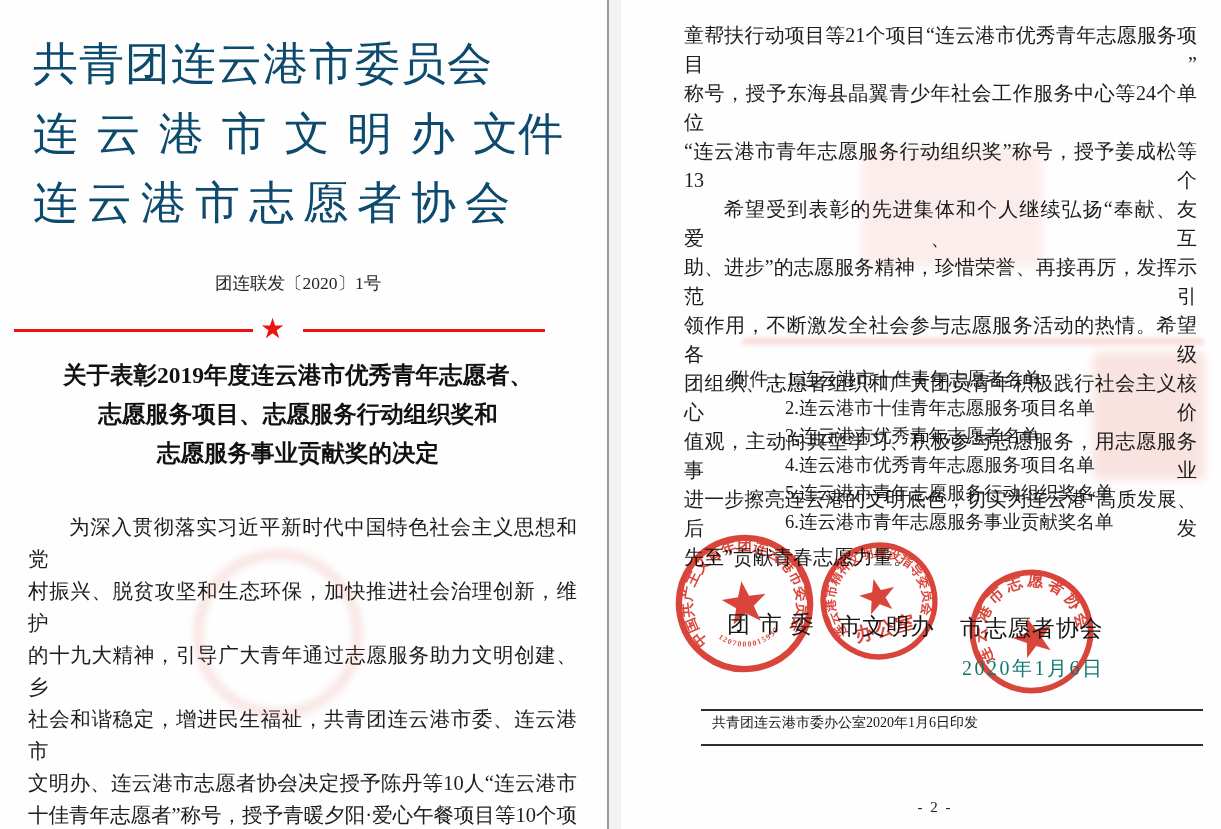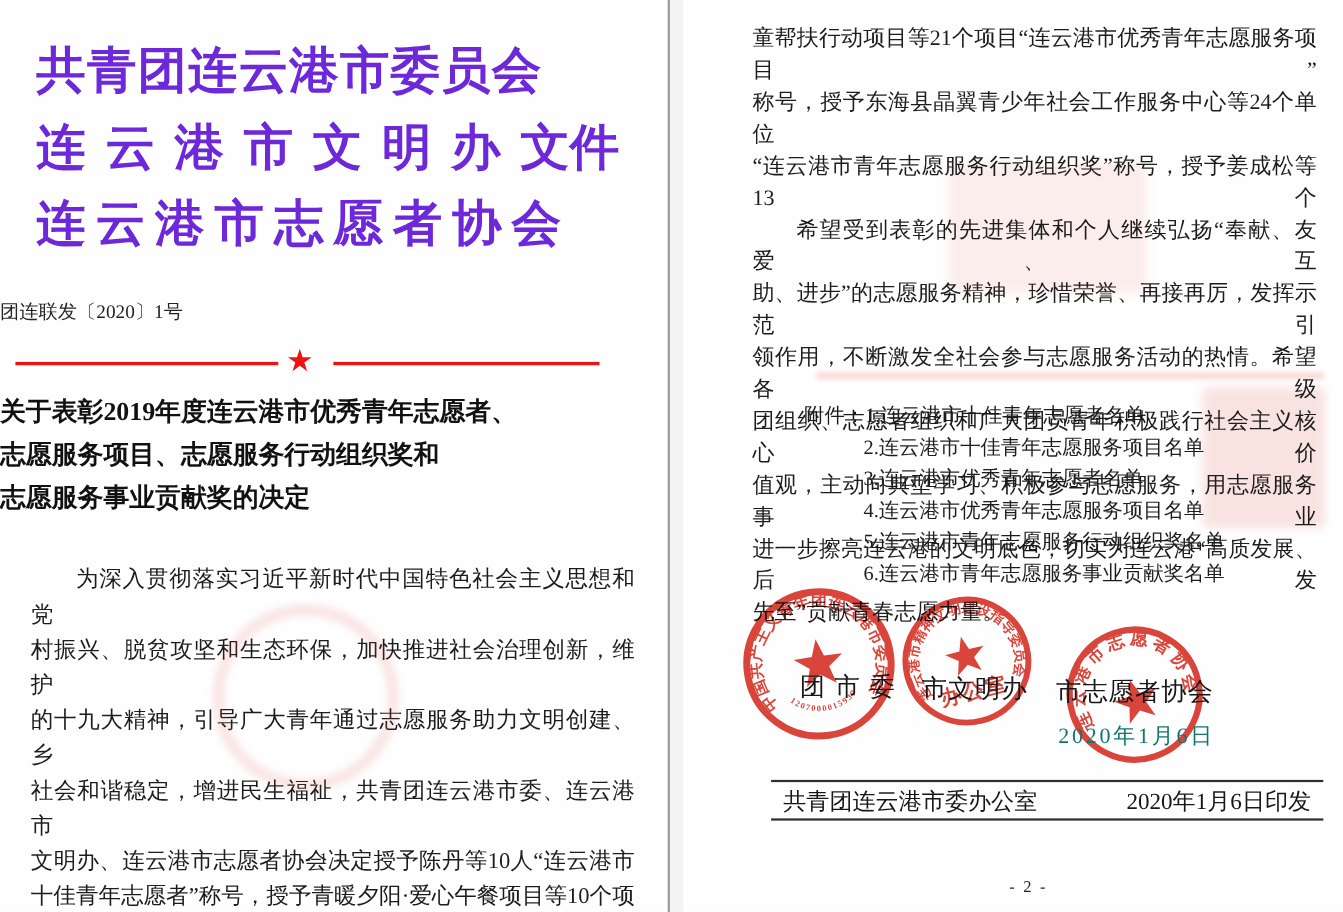--- a/index.html
+++ b/index.html
@@ -2,30 +2,30 @@
 <html><head>
 <meta charset="utf-8">
 <style>
   html,body{margin:0;padding:0;background:#e9e9e9}
   .scan{position:relative;width:1221px;height:829px;background:#fefefe;
         font-family:"Liberation Serif","DejaVu Serif",serif;color:#1c1c1c;overflow:hidden;margin:0 auto}
   .divider{position:absolute;left:607px;top:0;width:2px;height:829px;background:#9a9a9a}
   .gutter{position:absolute;left:609px;top:0;width:12px;height:829px;background:#f4f3f1}
 
   
-  .hdr{position:absolute;left:33px;top:40px;width:530px;font-weight:bold;color:#6d28d9}
+  .hdr{position:absolute;left:33px;top:40px;width:530px;font-weight:normal;color:#0c4a6e}
   .hdr-l1{font-size:45px;line-height:1.1;letter-spacing:1px;white-space:nowrap}
   .hdr-l2{display:flex;justify-content:space-between;font-size:45px;line-height:1.1;margin-top:20px}
   .hdr-l3{font-size:45px;line-height:1.1;letter-spacing:9px;margin-top:20px;white-space:nowrap}
-  .docno{position:absolute;left:0;top:271px;width:596px;text-align:left;font-size:17.5px;color:#242424}
+  .docno{position:absolute;left:0;top:271px;width:596px;text-align:center;font-size:17.5px;color:#242424}
   .rule{position:absolute;top:329px;height:3px;background:#ee1212}
   .rule.l{left:14px;width:239px}
   .rule.r{left:303px;width:242px}
   .rule-star{position:absolute;left:260px;top:315px;font-size:28px;line-height:1;color:#ee1212}
-  .title{position:absolute;left:0;top:356px;width:596px;text-align:left;
+  .title{position:absolute;left:0;top:356px;width:596px;text-align:center;
          font-weight:bold;font-size:23.5px;line-height:39px;color:#111}
   .body1{position:absolute;left:28px;top:511px;width:549px;font-size:20.5px;line-height:32px}
   .body2{position:absolute;left:684px;top:21px;width:513px;font-size:20px;line-height:29px}
   .bline{text-align:justify;text-align-last:justify}
   .bline.end{text-align:last;text-align-last:left}
   .bline.ind{text-indent:2em}
   .pgnum{position:absolute;font-size:15px;letter-spacing:2px;color:#222}
   .pg1{left:230px;top:773px;width:130px;text-align:center}
   .pg2{left:880px;top:799px;width:110px;text-align:center}
 
@@ -40,22 +40,22 @@
   .s2{left:819px;top:541px;width:120px;height:120px;transform:rotate(-14deg)}
   .s3{left:968px;top:568px;width:127px;height:127px;transform:rotate(-18deg)}
   .slabel{position:absolute;font-size:23px;color:#161616;z-index:6;white-space:nowrap}
   .sl1{left:727px;top:609px;letter-spacing:.38em}
   .sl2{left:838px;top:611px;letter-spacing:.05em}
   .sl3{left:960px;top:613px;letter-spacing:.04em}
   .sdate{position:absolute;left:962px;top:655px;font-size:20px;letter-spacing:2.5px;color:#0f766e;z-index:6;white-space:nowrap}
 
   .f-line{position:absolute;left:701px;width:502px;height:2px;background:#2e2e2e}
   .fl1{top:709px}.fl2{top:744px}
-  .f-row{position:absolute;left:712px;top:714px;width:480px;display:flex;justify-content:space-between;
-         font-size:21px;color:#161616}
+  .f-row{position:absolute;left:712px;top:714px;width:480px;display:flex;
+         font-size:14px;color:#161616}
 
   
   .ghost-ring{position:absolute;left:193px;top:549px;width:148px;height:148px;
               border:11px solid rgba(216,80,60,.13);border-radius:50%;filter:blur(3px)}
   .ghost{position:absolute;background:rgba(234,140,128,.15);filter:blur(4px);border-radius:6px}
   .g1{left:862px;top:148px;width:180px;height:118px}
   .g2{left:1093px;top:352px;width:112px;height:128px;background:rgba(230,120,108,.20)}
   .g3{left:742px;top:338px;width:462px;height:7px;background:rgba(233,138,126,.28);filter:blur(2px);border-radius:3px}
 </style>
 </head>

